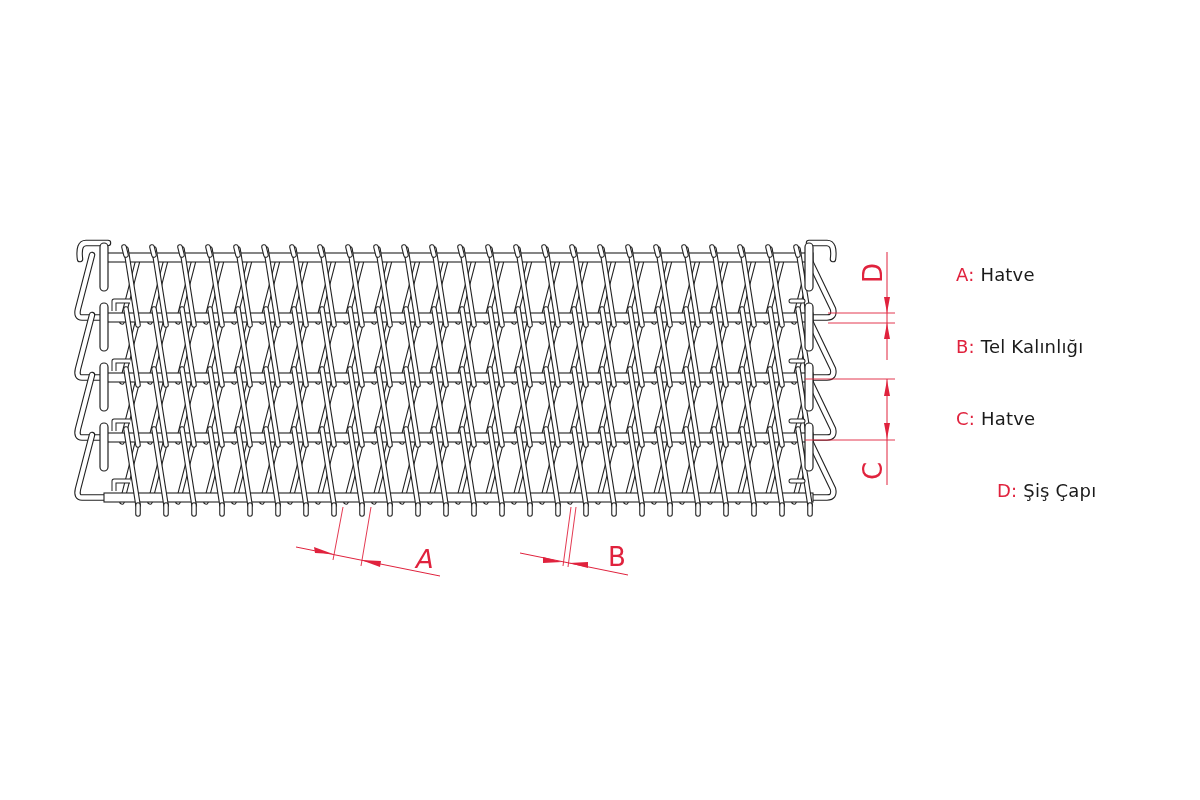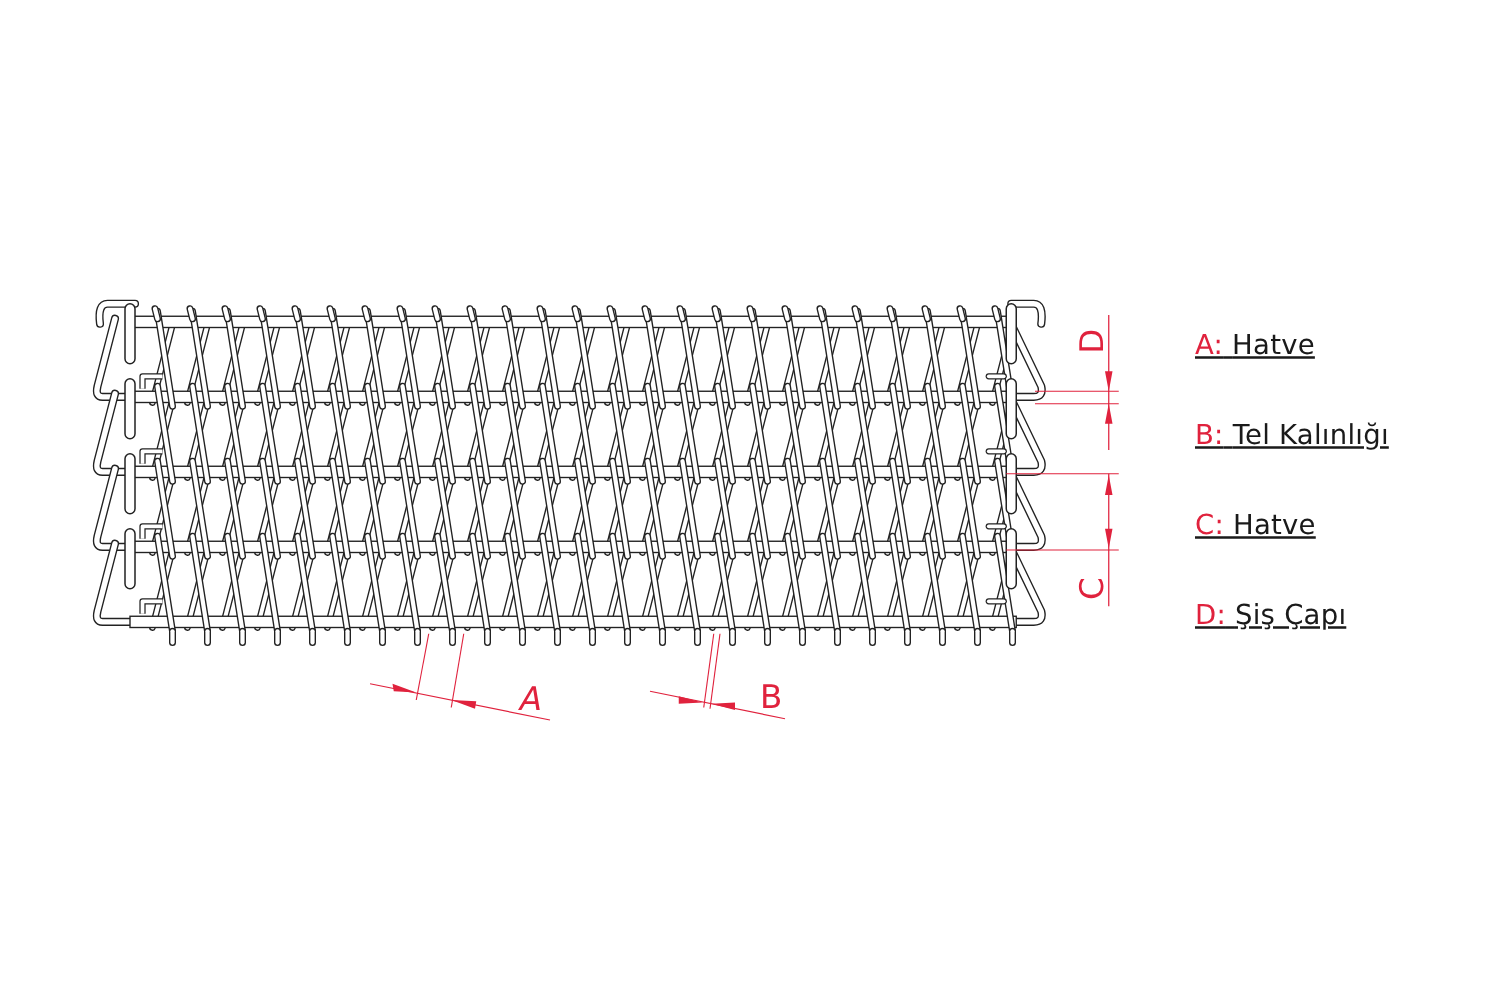--- a/index.html
+++ b/index.html
@@ -1,19 +1,19 @@
 <!DOCTYPE html>
 <html><head>
 <meta charset="utf-8">
 <style>
   html, body { margin:0; padding:0; background:#ffffff; }
   body { width:1200px; height:800px; position:relative; overflow:hidden; font-family:"DejaVu Sans", sans-serif; }
   #diagram { position:absolute; left:0; top:0; width:1200px; height:800px; }
   .legend { position:absolute; left:956px; top:262px; }
-  .legend-item { position:absolute; left:0; white-space:nowrap; font-size:22px; color:#1a1a1a; letter-spacing:0.2px;text-decoration:underline; }
+  .legend-item { position:absolute; left:0; white-space:nowrap; font-size:18px; color:#1a1a1a; letter-spacing:0.2px; }
   .legend-key { color:#e0223d; }
   .dim-label { font-family:"DejaVu Sans", sans-serif; font-size:26px; fill:#e0223d; }
 </style>
 </head>
 <body>
 
 <svg id="diagram" viewBox="0 0 1200 800" xmlns="http://www.w3.org/2000/svg">
   <g id="mesh">
       <path d="M 104 317.5 L 82 317.5 Q 76 317.5 78 309 L 92 255" fill="none" stroke="#222222" stroke-width="6.5" stroke-linejoin="round" stroke-linecap="round"></path>
       <path d="M 104 317.5 L 82 317.5 Q 76 317.5 78 309 L 92 255" fill="none" stroke="#fff" stroke-width="4.3" stroke-linejoin="round" stroke-linecap="round"></path>
@@ -611,17 +611,17 @@
     <span>Hatve</span>
   </div>
   <div class="legend-item" style="top:74px;">
     <span class="legend-key">B:</span>
     <span>Tel Kalınlığı</span>
   </div>
   <div class="legend-item" style="top:146px;">
     <span class="legend-key">C:</span>
     <span>Hatve</span>
   </div>
-  <div class="legend-item" style="top:218px;">
+  <div class="legend-item" style="top:218px;margin-left:41px;">
     <span class="legend-key">D:</span>
     <span>Şiş Çapı</span>
   </div>
 </div>
 
 </body></html>

